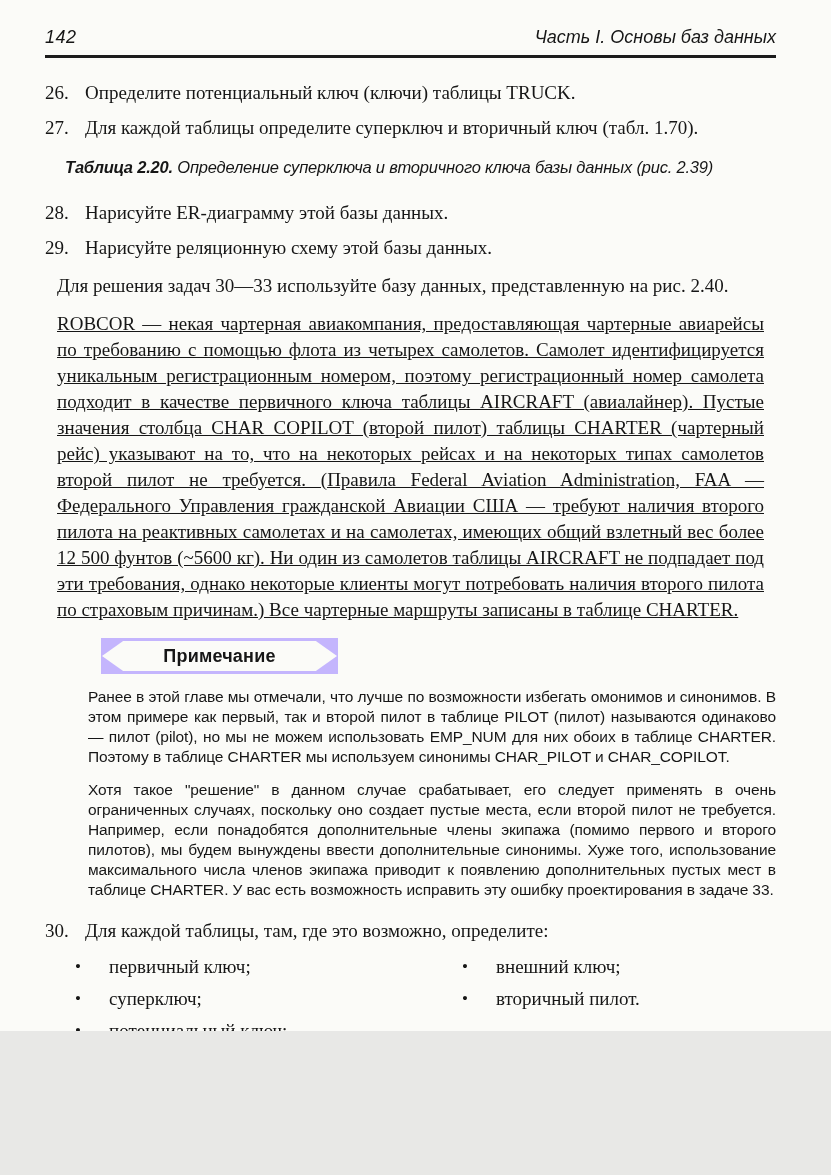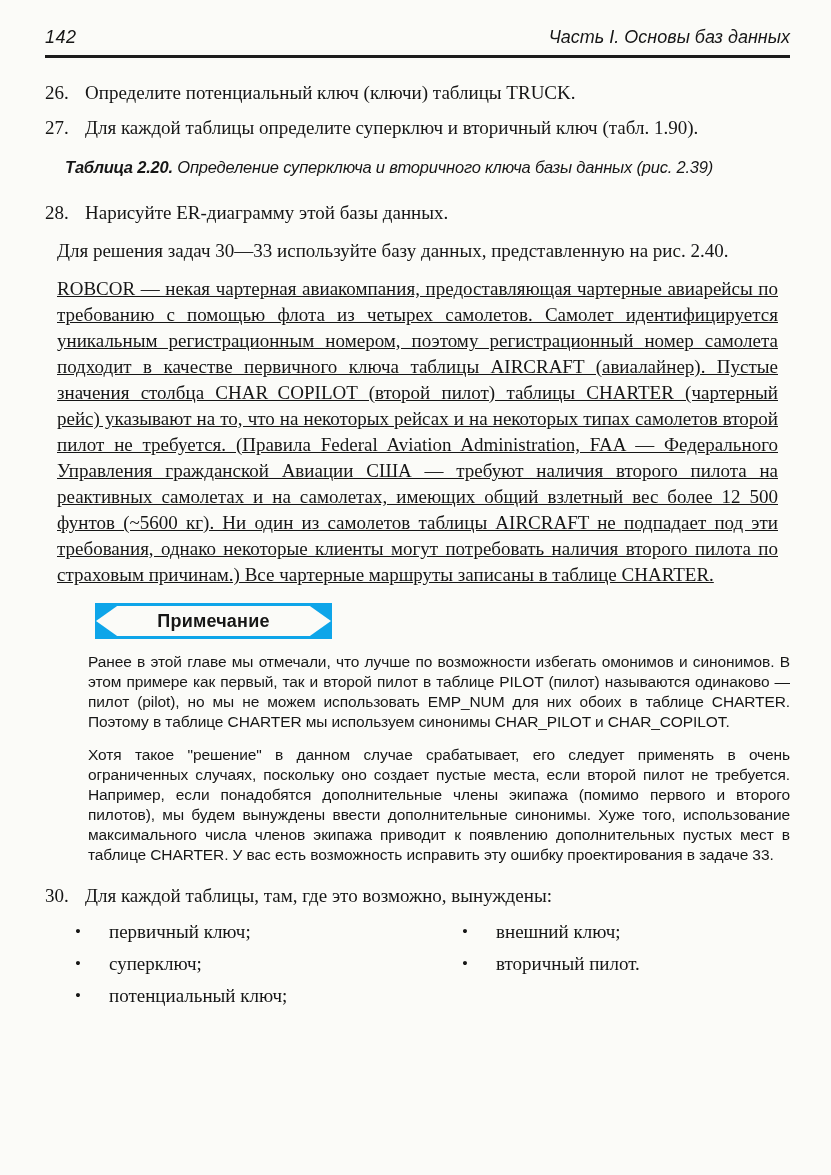--- a/index.html
+++ b/index.html
@@ -1,24 +1,24 @@
 <!DOCTYPE html>
 <html lang="ru"><head>
 <meta charset="utf-8">
 <style>
   html, body { margin: 0; padding: 0; background: #e8e8e6; }
   .page {
     position: relative;
     width: 831px;
-    height: 1175px;
+    height: 1031px;
     margin: 0 auto;
     background: #fbfbf8;
     color: #161616;
     box-sizing: border-box;
-    padding: 26px 41px 0 45px;
+    padding: 26px 55px 0 45px;
     overflow: hidden;
     font-family: "Liberation Serif", serif;
   }
 
   
   .running-head {
     display: flex;
     justify-content: space-between;
     align-items: flex-end;
     font-family: "Liberation Sans", sans-serif;
@@ -79,22 +79,22 @@
     margin: 12px;
   }
   .para.justified { text-align: justify; margin-top: 8px; text-decoration: underline; }
 
   
   .note-callout { margin: 15px 0 0 43px; }
   .note-banner {
     position: relative;
     width: 237px;
     height: 36px;
-    margin-left: 7px;
-    background: #0ea5e9;
+    margin-left: 13px;
+    background: #c4b5fd;
     text-align: right;
   }
   .note-ribbon {
     position: absolute;
     top: 3px; bottom: 3px; left: 1px; right: 1px;
     background: #fbfbf8;
     clip-path: polygon(0% 50%, 9% 0%, 91% 0%, 100% 50%, 91% 100%, 9% 100%);
     display: flex;
     align-items: center;
     justify-content: center;
@@ -140,52 +140,56 @@
     <span class="chapter">Часть I. Основы баз данных</span>
   </div>
 
   <div class="problems top">
     <div class="problem-item">
       <span class="num">26.</span>
       <span class="ptxt">Определите потенциальный ключ (ключи) таблицы TRUCK.</span>
     </div>
     <div class="problem-item">
       <span class="num">27.</span>
-      <span class="ptxt">Для каждой таблицы определите суперключ и вторичный ключ (табл. 1.90).</span>
+      <span class="ptxt">Для каждой таблицы определите суперключ и вторичный ключ (табл. 1.70).</span>
     </div>
   </div>
 
   <div class="tbl-caption">
     <span class="cap-label">Таблица 2.20.</span><span class="cap-rest"> Определение суперключа и вторичного ключа базы данных (рис. 2.39)</span>
   </div>
 
   <div class="problems mid">
     <div class="problem-item">
       <span class="num">28.</span>
       <span class="ptxt">Нарисуйте ER-диаграмму этой базы данных.</span>
+    </div>
+    <div class="problem-item">
+      <span class="num">29.</span>
+      <span class="ptxt">Нарисуйте реляционную схему этой базы данных.</span>
     </div>
   </div>
 
   <p class="para">Для решения задач 30—33 используйте базу данных, представленную на рис. 2.40.</p>
   <p class="para justified">ROBCOR — некая чартерная авиакомпания, предоставляющая чартерные авиарейсы по требованию с помощью флота из четырех самолетов. Самолет идентифицируется уникальным регистрационным номером, поэтому регистрационный номер самолета подходит в качестве первичного ключа таблицы AIRCRAFT (авиалайнер). Пустые значения столбца CHAR_COPILOT (второй пилот) таблицы CHARTER (чартерный рейс) указывают на то, что на некоторых рейсах и на некоторых типах самолетов второй пилот не требуется. (Правила Federal Aviation Administration, FAA — Федерального Управления гражданской Авиации США — требуют наличия второго пилота на реактивных самолетах и на самолетах, имеющих общий взлетный вес более 12 500 фунтов (~5600 кг). Ни один из самолетов таблицы AIRCRAFT не подпадает под эти требования, однако некоторые клиенты могут потребовать наличия второго пилота по страховым причинам.) Все чартерные маршруты записаны в таблице CHARTER.</p>
 
   <div class="note-callout">
     <div class="note-banner">
       <div class="note-ribbon">
         <span class="note-label">Примечание</span>
       </div>
     </div>
     <p class="note-para">Ранее в этой главе мы отмечали, что лучше по возможности избегать омонимов и синонимов. В этом примере как первый, так и второй пилот в таблице PILOT (пилот) называются одинаково — пилот (pilot), но мы не можем использовать EMP_NUM для них обоих в таблице CHARTER. Поэтому в таблице CHARTER мы используем синонимы CHAR_PILOT и CHAR_COPILOT.</p>
     <p class="note-para">Хотя такое "решение" в данном случае срабатывает, его следует применять в очень ограниченных случаях, поскольку оно создает пустые места, если второй пилот не требуется. Например, если понадобятся дополнительные члены экипажа (помимо первого и второго пилотов), мы будем вынуждены ввести дополнительные синонимы. Хуже того, использование максимального числа членов экипажа приводит к появлению дополнительных пустых мест в таблице CHARTER. У вас есть возможность исправить эту ошибку проектирования в задаче 33.</p>
   </div>
 
   <div class="problems p30" style="margin-top:18px;">
     <div class="problem-item">
       <span class="num">30.</span>
-      <span class="ptxt">Для каждой таблицы, там, где это возможно, вынуждены:</span>
+      <span class="ptxt">Для каждой таблицы, там, где это возможно, определите:</span>
     </div>
     <div class="bullet-columns">
       <ul class="bullet-col left">
         <li class="bullet-item">
           <span class="dot">•</span>
           <span>первичный ключ;</span>
         </li>
         <li class="bullet-item">
           <span class="dot">•</span>
           <span>суперключ;</span>

